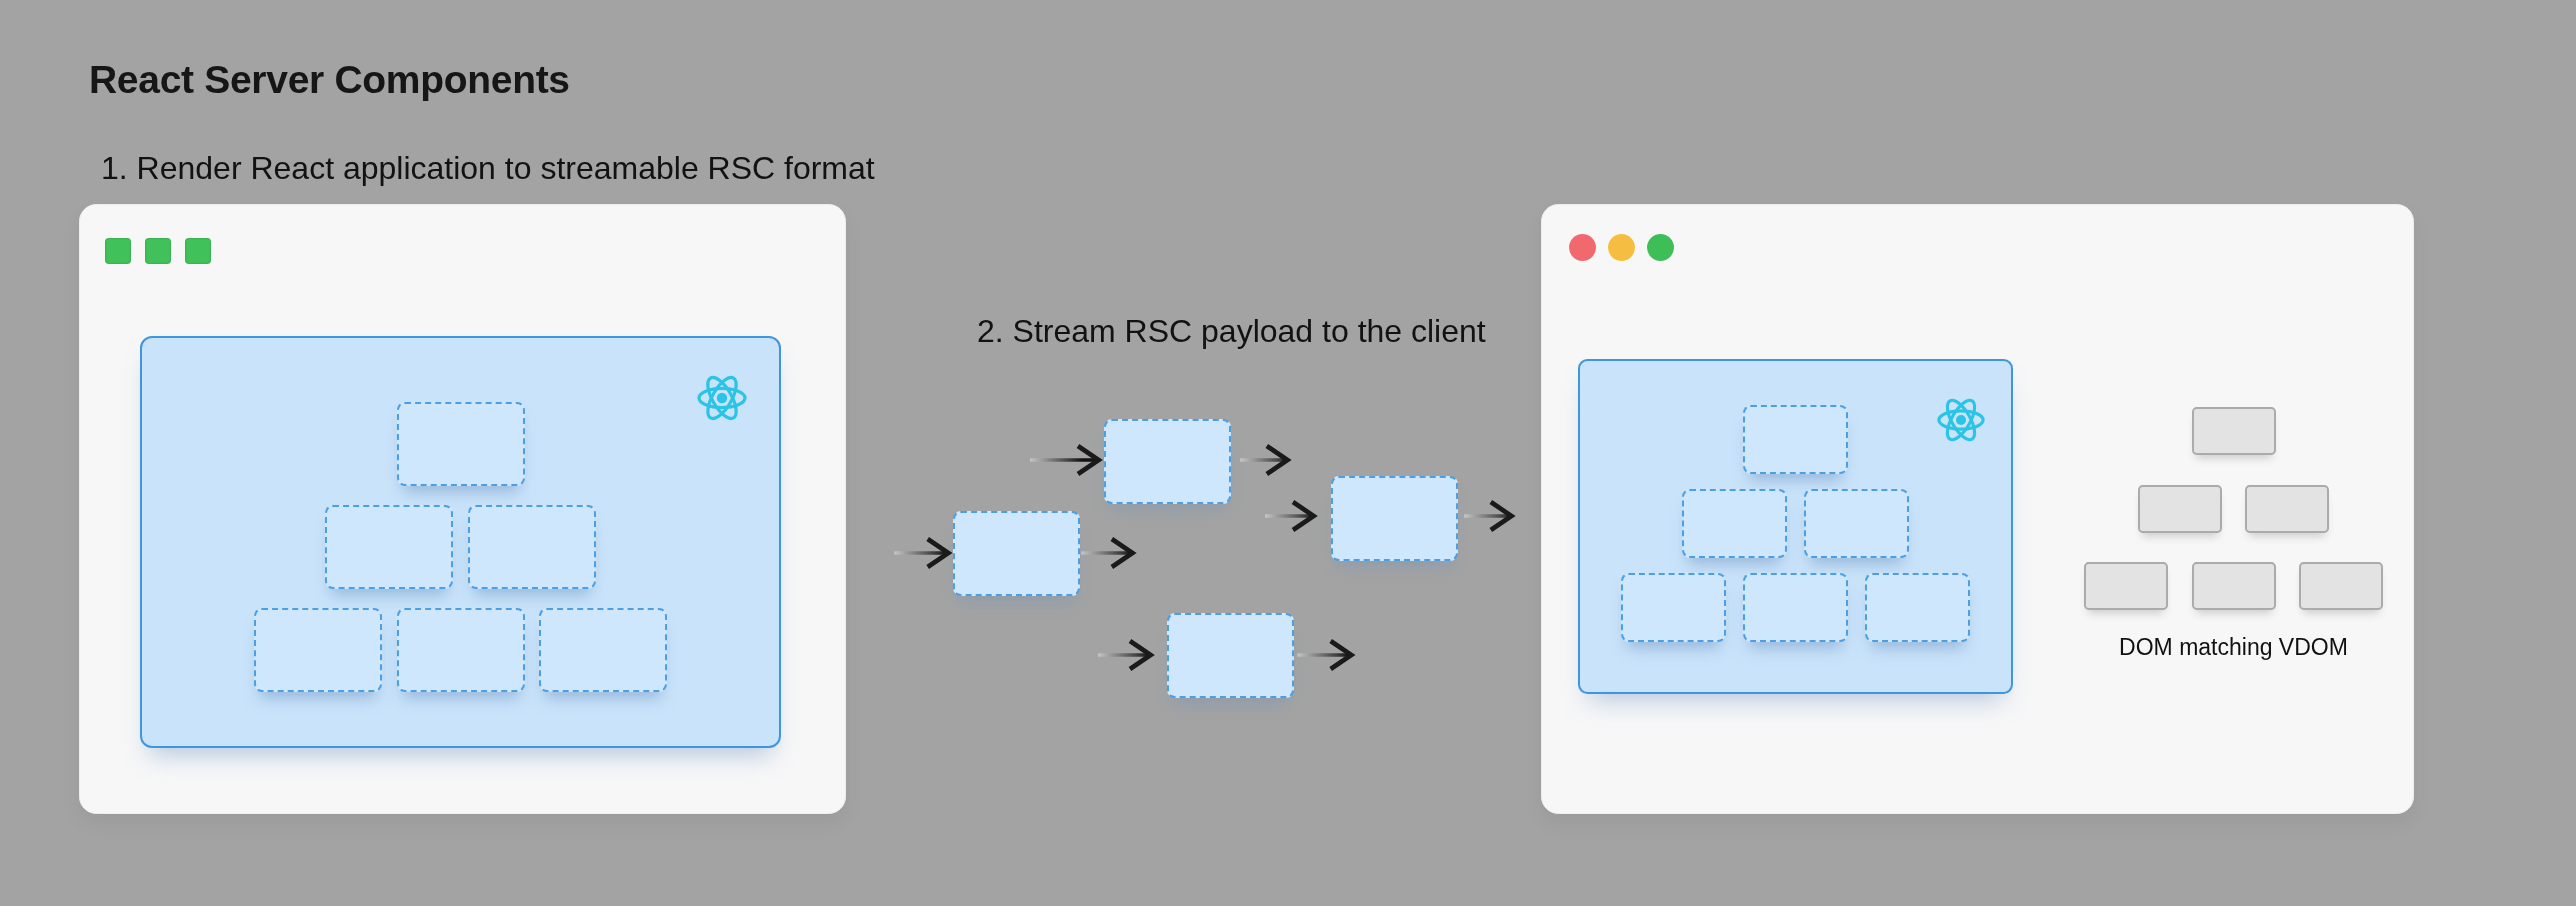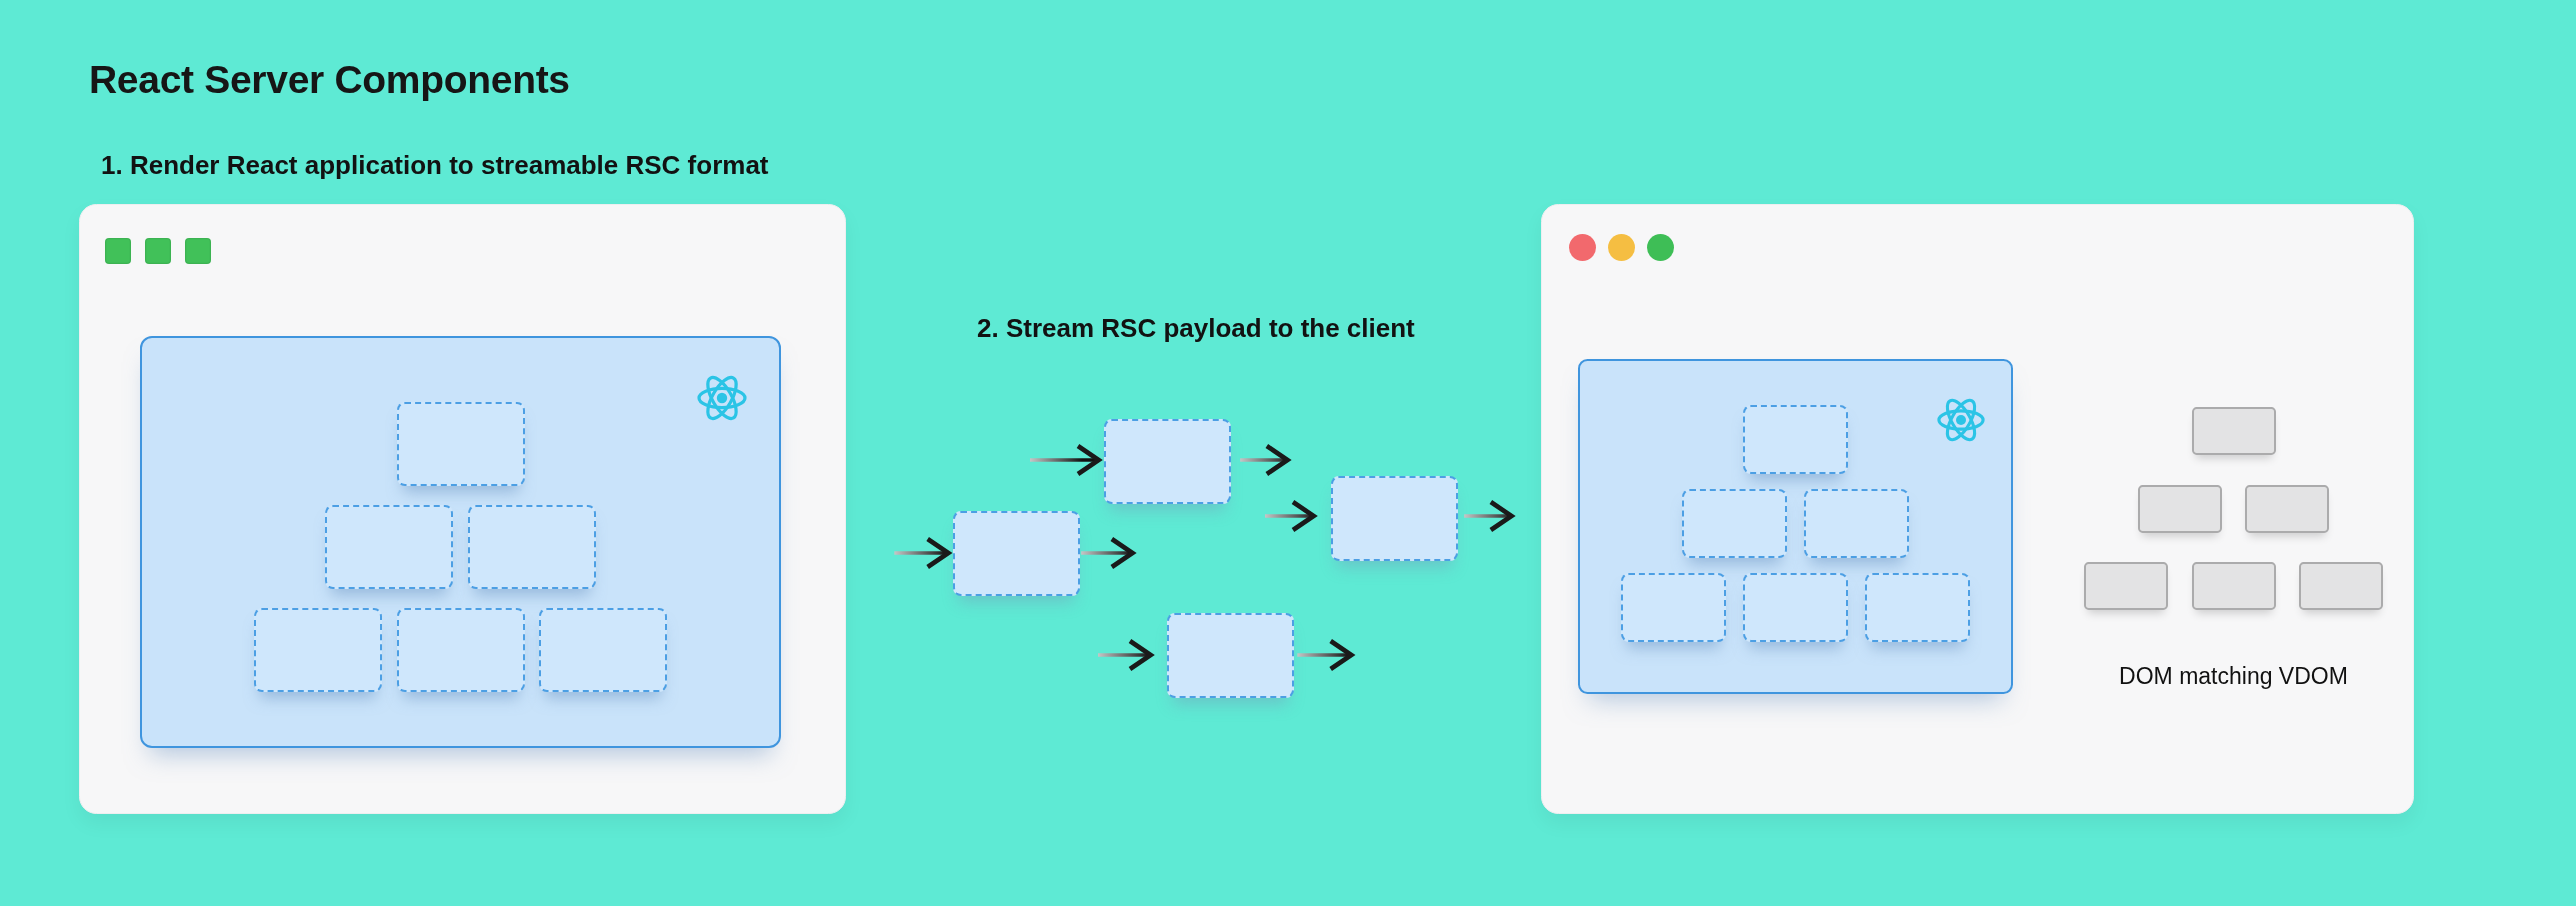--- a/index.html
+++ b/index.html
@@ -1,25 +1,25 @@
 <!DOCTYPE html>
 <html style="--card-bg: #f7f7f8; --accent-blue-border: #3f95de; --dashed-border: #4c9fe4; --container-fill: #c9e3fa; --box-fill: #cfe7fc; --react-cyan: #2bc4e6; --green-square: #41c159; --traffic-red: #f2696d; --traffic-yellow: #f5be42; --traffic-green: #3ebe56; --gray-box-fill: #e3e3e4; --gray-box-border: #ababac; --arrow-dark: #1a1a1a; --arrow-light: #c4c4c4;font-size:10.7px"><head>
 <meta charset="utf-8">
 <style>
   html,body{margin:0;padding:0;background:#ffffff;}
   .stage{
-    position:relative;width:2576px;height:906px;background:#5eead4;overflow:hidden;
+    position:relative;width:2576px;height:906px;background:#a3a3a3;overflow:hidden;
     font-family:"Liberation Sans", sans-serif;color:#141414;
   }
   .page-title{
     position:absolute;left:89px;top:58px;font-size:39px;font-weight:600;
     letter-spacing:-0.3px;color:#161616;white-space:nowrap;
   }
   .step-label{
-    position:absolute;font-size:26px;font-weight:700;color:#121212;white-space:nowrap;
+    position:absolute;font-size:32px;font-weight:400;color:#121212;white-space:nowrap;
   }
   .step-1{left:101px;top:150px;}
   .step-2{left:977px;top:313px;}
   .step-3{left:1556px;top:150px;}
 
   .card{
     position:absolute;background:var(--card-bg,#f7f7f8);
     border:0.7px solid #eeeef0;border-radius:17.4px;
     box-shadow:0 9.4px 20px rgba(0,0,0,0.05);
   }
@@ -80,21 +80,21 @@
   }
   .dom-row{display:flex;gap:23.5px;}
   .gbox{
     width:84px;height:48px;border-radius:4.7px;box-sizing:border-box;
     background:var(--gray-box-fill,#e3e3e4);
     border:2px solid var(--gray-box-border,#ababac);
     box-shadow:0 6.7px 9.4px -4px rgba(0,0,0,0.18);
   }
   .dom-label{
     position:absolute;left:541px;top:429px;width:301px;text-align:center;
-    font-size:23px;font-weight:500;color:#111111;white-space:nowrap;margin-top:29px;
+    font-size:23px;font-weight:500;color:#111111;white-space:nowrap;
   }
 </style>
 </head>
 <body>
 
 <div class="stage">
 
   <svg width="0" height="0" style="position:absolute" aria-hidden="true">
     <defs>
       <linearGradient id="arrowGrad" gradientUnits="userSpaceOnUse" x1="0" y1="0" x2="78" y2="0">

